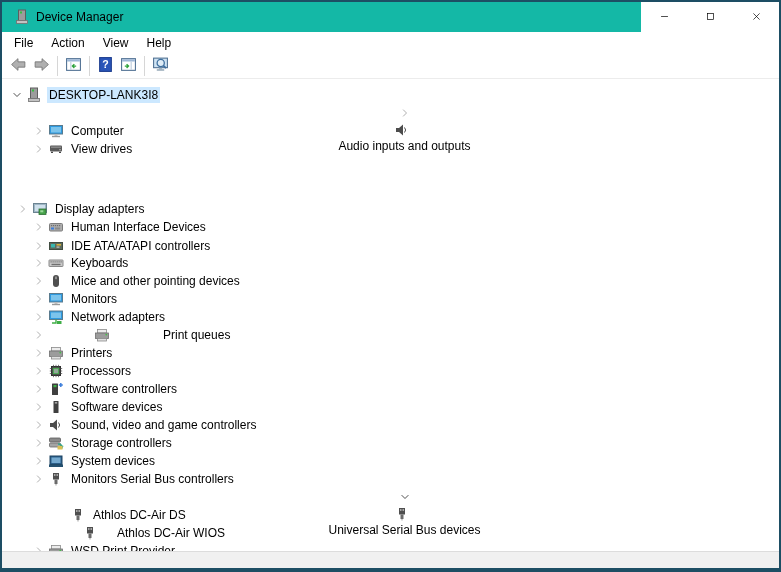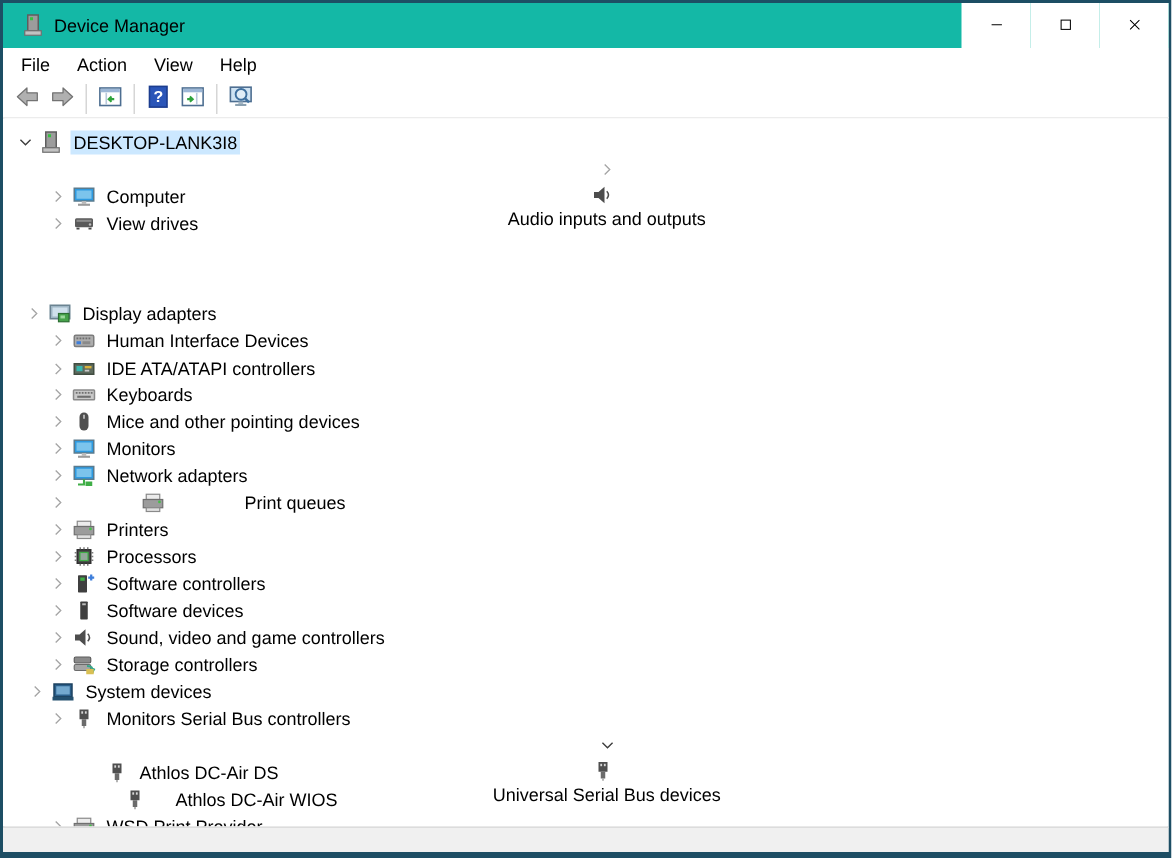--- a/index.html
+++ b/index.html
@@ -368,21 +368,21 @@
           </svg>
         </span>
         <span class="node-icon"><svg viewBox="0 0 16 16" xmlns="http://www.w3.org/2000/svg">
             <rect x="1.5" y="3" width="11" height="4" rx="1" fill="#8a8a8a" stroke="#5c5c5c" stroke-width="0.8"></rect>
             <rect x="1.5" y="8" width="11" height="4" rx="1" fill="#a5a5a5" stroke="#6b6b6b" stroke-width="0.8"></rect>
             <path d="M10 9 q4 0 4 3.5 l-1.5 -1 m1.5 1 l1 -1.8" stroke="#35a78a" stroke-width="1.3" fill="none"></path>
             <rect x="9.5" y="11" width="5" height="3.5" fill="#d9c054"></rect>
           </svg></span>
         <span class="node-label">Storage controllers</span>
       </div>
-      <div class="tree-row" style="padding-left: 14px;">
+      <div class="tree-row" style="padding-left: 28px;">
         <span class="chev">
           <svg viewBox="0 0 16 16" xmlns="http://www.w3.org/2000/svg">
             <polyline points="5.5,3.5 10,8 5.5,12.5" fill="none" stroke="#a6a6a6" stroke-width="1.2"></polyline>
           </svg>
         </span>
         <span class="node-icon"><svg viewBox="0 0 16 16" xmlns="http://www.w3.org/2000/svg">
             <rect x="2" y="3" width="12" height="8.5" fill="#2b5f8a" stroke="#1d4260"></rect>
             <rect x="3.5" y="4.5" width="9" height="5.5" fill="#74a9cf"></rect>
             <rect x="1" y="11.5" width="14" height="2.5" fill="#24506f"></rect>
           </svg></span>

